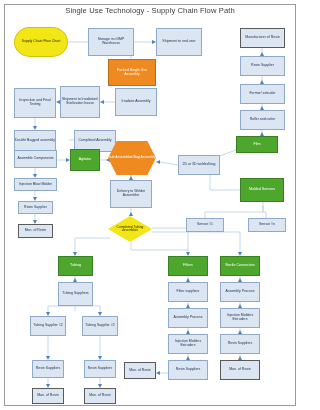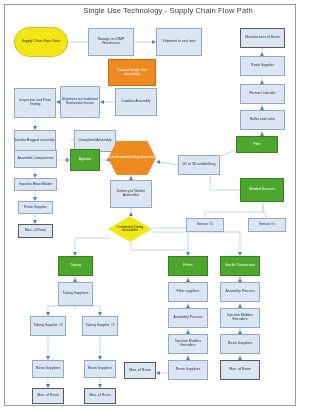--- a/index.html
+++ b/index.html
@@ -1,19 +1,19 @@
 <!DOCTYPE html>
 <html><head>
 <meta charset="utf-8">
 <style>
   html,body{margin:0;padding:0;background:#ffffff;}
   body{width:300px;height:410px;overflow:hidden;font-family:"Liberation Sans",sans-serif;}
   #canvas{position:relative;width:300px;height:410px;background:#ffffff;box-sizing:border-box;}
   #frame{position:absolute;left:4px;top:4px;width:292px;height:402px;border:1px solid #9a9a9a;box-sizing:border-box;background:#ffffff;}
-  #title{position:absolute;left:0;top:6px;width:300px;text-align:center;font-size:7.6px;color:#3b3b3b;letter-spacing:.1px;padding-left:18px;}
+  #title{position:absolute;left:0;top:6px;width:300px;text-align:center;font-size:7.6px;color:#3b3b3b;letter-spacing:.1px;}
   .node{position:absolute;box-sizing:border-box;display:flex;align-items:center;justify-content:center;text-align:center;line-height:1.02;overflow:hidden;}
   .box{background:#dce6f2;border:1px solid #8fa9c8;font-size:3.5px;color:#18314f;border-radius:.5px;}
   .boxdark{background:#dce6f2;border:1.2px solid #5a5a5a;font-size:3.5px;color:#18314f;}
   .green{background:#4ca72c;border:1px solid #3a7f22;color:#ffffff;font-size:3.6px;}
   .orangebox{background:#ef8a21;border:1px solid #c06c12;color:#ffffff;font-size:3.6px;}
   .oval{background:#f2e616;border:1px solid #cfc40f;color:#2d2d00;font-size:3.5px;border-radius:30%/50%;}
   .hexwrap{position:absolute;}
   .hex{width:100%;height:100%;display:flex;align-items:center;justify-content:center;text-align:center;font-size:3.5px;line-height:1.03;box-sizing:border-box;}
   .hexorange{background:#ef8a21;color:#ffffff;clip-path:polygon(18% 0,82% 0,100% 50%,82% 100%,18% 100%,0 50%);}
   .diamond{background:#f2e616;color:#2d2d00;clip-path:polygon(50% 0,100% 50%,50% 100%,0 50%);font-size:3.3px;}

